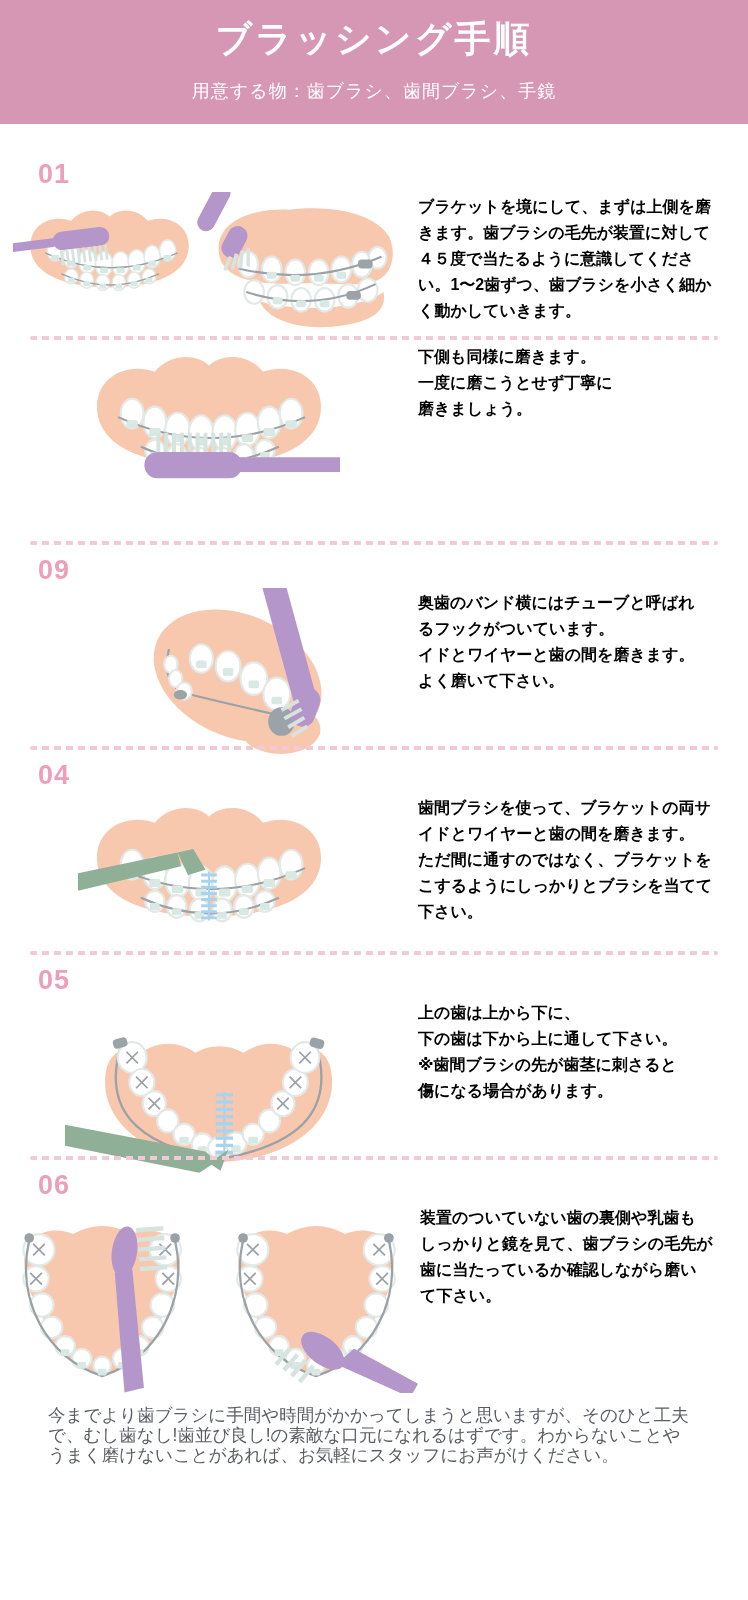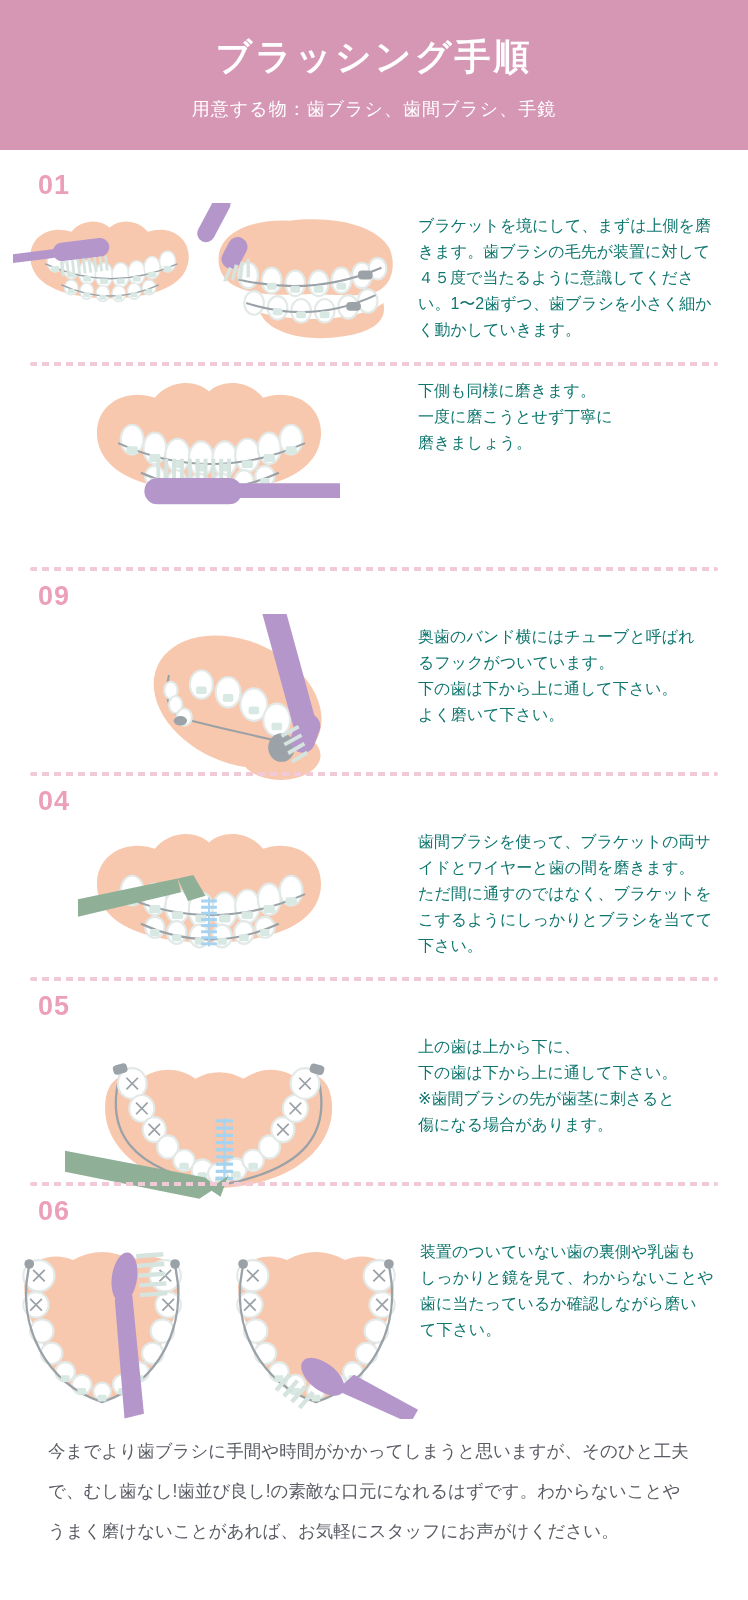--- a/index.html
+++ b/index.html
@@ -1,34 +1,34 @@
 <!DOCTYPE html>
 <html><head>
 <meta charset="utf-8">
 <style>
   html,body{margin:0;padding:0;}
   body{
     width:748px;height:1600px;background:#ffffff;overflow:hidden;
     font-family:"Liberation Sans","DejaVu Sans",sans-serif;
   }
-  .header{height:150px;background:#d697b5;color:#fff;text-align:center;box-sizing:border-box;padding-top:33px;}
+  .header{height:124px;background:#d697b5;color:#fff;text-align:center;box-sizing:border-box;padding-top:15px;}
   .header h1{margin:0;font-size:36px;font-weight:bold;letter-spacing:3px;}
   .header p{margin:15px 0 13px;font-size:18px;letter-spacing:1px;}
   .step{height:205px;box-sizing:border-box;position:relative;}
-  .step.first{height:212px;padding-top:10px;}
+  .step.first{height:212px;padding-top:25px;}
   .sep{height:4px;margin:0 30px;border-radius:2px;
        background:repeating-linear-gradient(90deg,#f2c9d7 0 7px,transparent 7px 12px);}
   .num{color:#ec9fb9;font-size:27px;font-weight:bold;margin:10px 0 0 38px;letter-spacing:1px;line-height:31px;}
   .stepbody{display:flex;align-items:flex-start;}
   .illo{width:418px;display:flex;justify-content:center;margin-top:2px;}
   .illo.wide{justify-content:flex-start;padding-left:2px;}
   .illo svg{display:block;}
-  .txt{width:322px;font-size:16px;line-height:26px;color:#0f766e;white-space:pre-line;margin-top:12px;}
+  .txt{width:322px;font-size:16px;line-height:26px;color:#000000;white-space:pre-line;margin-top:4px;font-weight:bold;}
   .footer{padding:44px 48px 0 48px;box-sizing:border-box;}
-  .footer p{margin:0;font-size:17.5px;line-height:40px;color:#595c63;white-space:pre-line;}
+  .footer p{margin:0;font-size:17.5px;line-height:20px;color:#595c63;white-space:pre-line;}
 </style>
 </head>
 <body>
 
 <svg width="0" height="0" style="position:absolute" aria-hidden="true">
   <defs>
     <g id="mouth-front">
       <path fill="#f8c8ae" d="M22,80 C18,42 54,22 88,34 C104,14 134,12 150,27 C166,12 196,14 212,34 C246,22 282,42 278,80 C274,114 238,140 150,142 C62,140 26,114 22,80 Z"></path>
       <g fill="#fff" stroke="#e2e9e7" stroke-width="2.5">
         <ellipse cx="62" cy="82" rx="13" ry="17"></ellipse>
@@ -230,21 +230,21 @@
             <polygon points="186,0 210,-5 242,112 219,120" fill="#b496cb"></polygon>
             <rect x="218" y="104" width="26" height="42" rx="13" fill="#b496cb" transform="rotate(20 231 125)"></rect>
             <g stroke="#d6e4df" stroke-width="4">
               <path d="M224,118 L206,128 M227,127 L209,137 M230,136 L213,146 M233,145 L217,155"></path>
             </g>
           </g>
         </svg>
       </div>
       <p class="txt">奥歯のバンド横にはチューブと呼ばれ
 るフックがついています。
-下の歯は下から上に通して下さい。
+イドとワイヤーと歯の間を磨きます。
 よく磨いて下さい。</p>
     </div>
   </section>
 
   <section class="step">
     <div class="sep"></div>
     <div class="num">04</div>
     <div class="stepbody">
       <div class="illo">
         <svg width="262" viewBox="0 0 300 172">
@@ -344,21 +344,21 @@
           <g>
             <g stroke="#d6e4df" stroke-width="4.5">
               <path d="M296,150 L282,166 M304,156 L290,172 M312,162 L298,178 M320,168 L306,184"></path>
             </g>
             <ellipse cx="330" cy="152" rx="26" ry="14" fill="#b496cb" transform="rotate(38 330 152)"></ellipse>
             <polygon points="344,166 362,150 428,186 420,200" fill="#b496cb"></polygon>
           </g>
         </svg>
       </div>
       <p class="txt">装置のついていない歯の裏側や乳歯も
-しっかりと鏡を見て、わからないことや
+しっかりと鏡を見て、歯ブラシの毛先が
 歯に当たっているか確認しながら磨い
 て下さい。</p>
     </div>
   </section>
 
 </main>
 
 <footer class="footer">
   <p>今までより歯ブラシに手間や時間がかかってしまうと思いますが、そのひと工夫
 で、むし歯なし!歯並び良し!の素敵な口元になれるはずです。わからないことや

